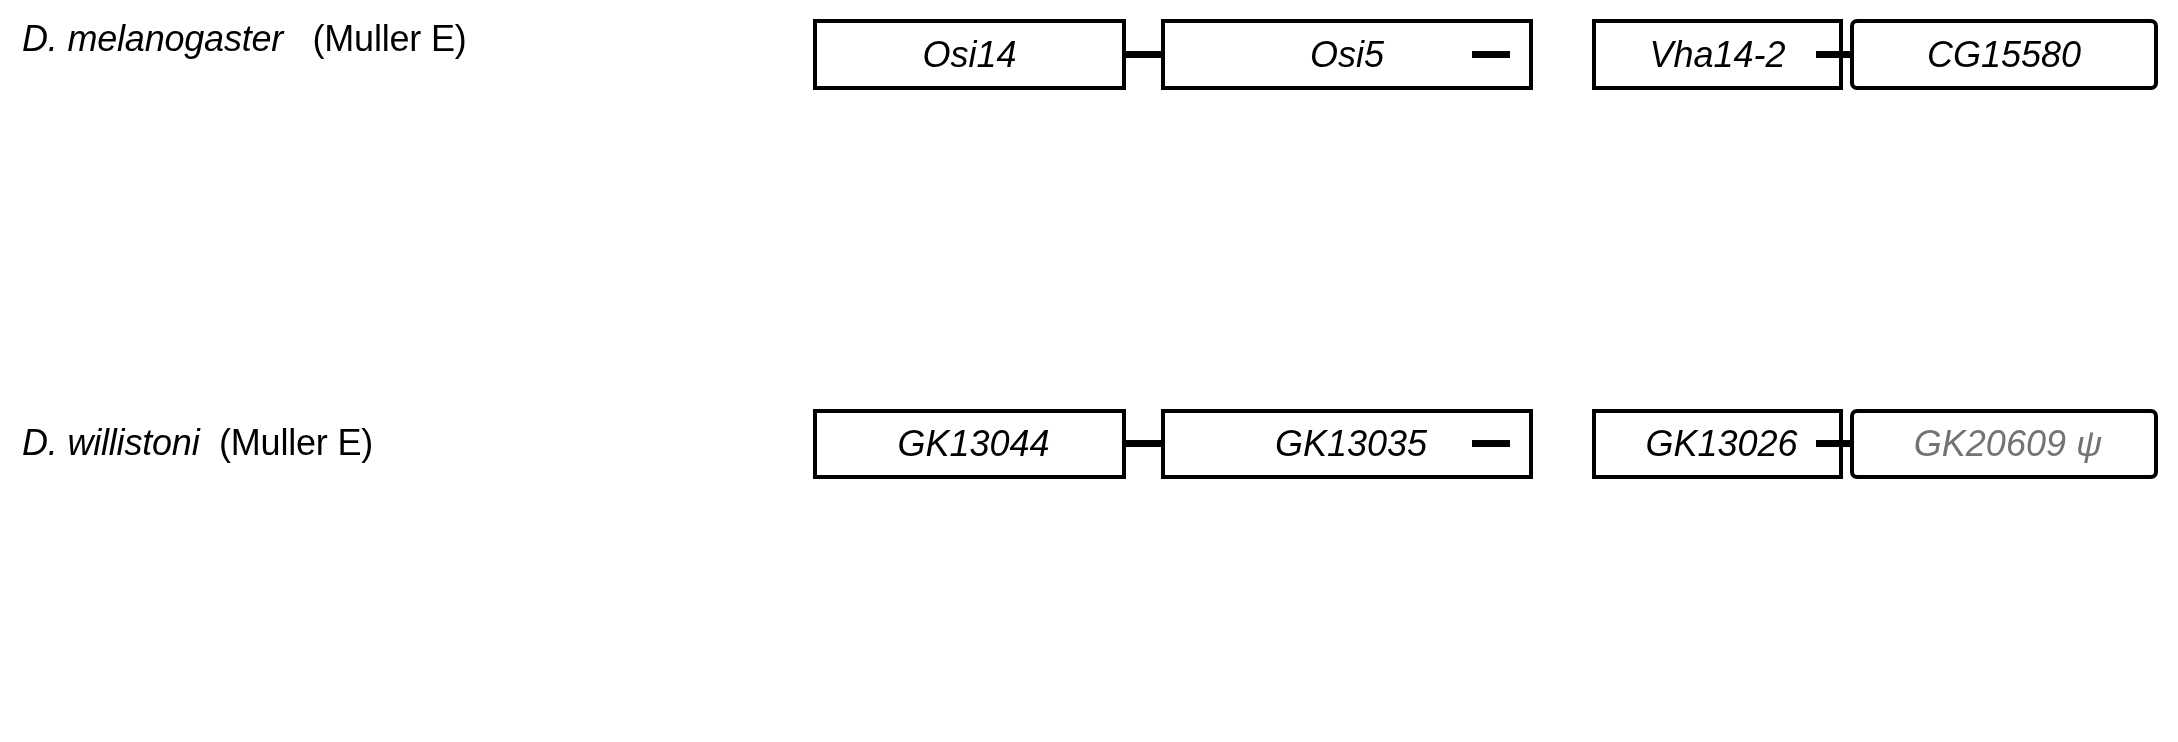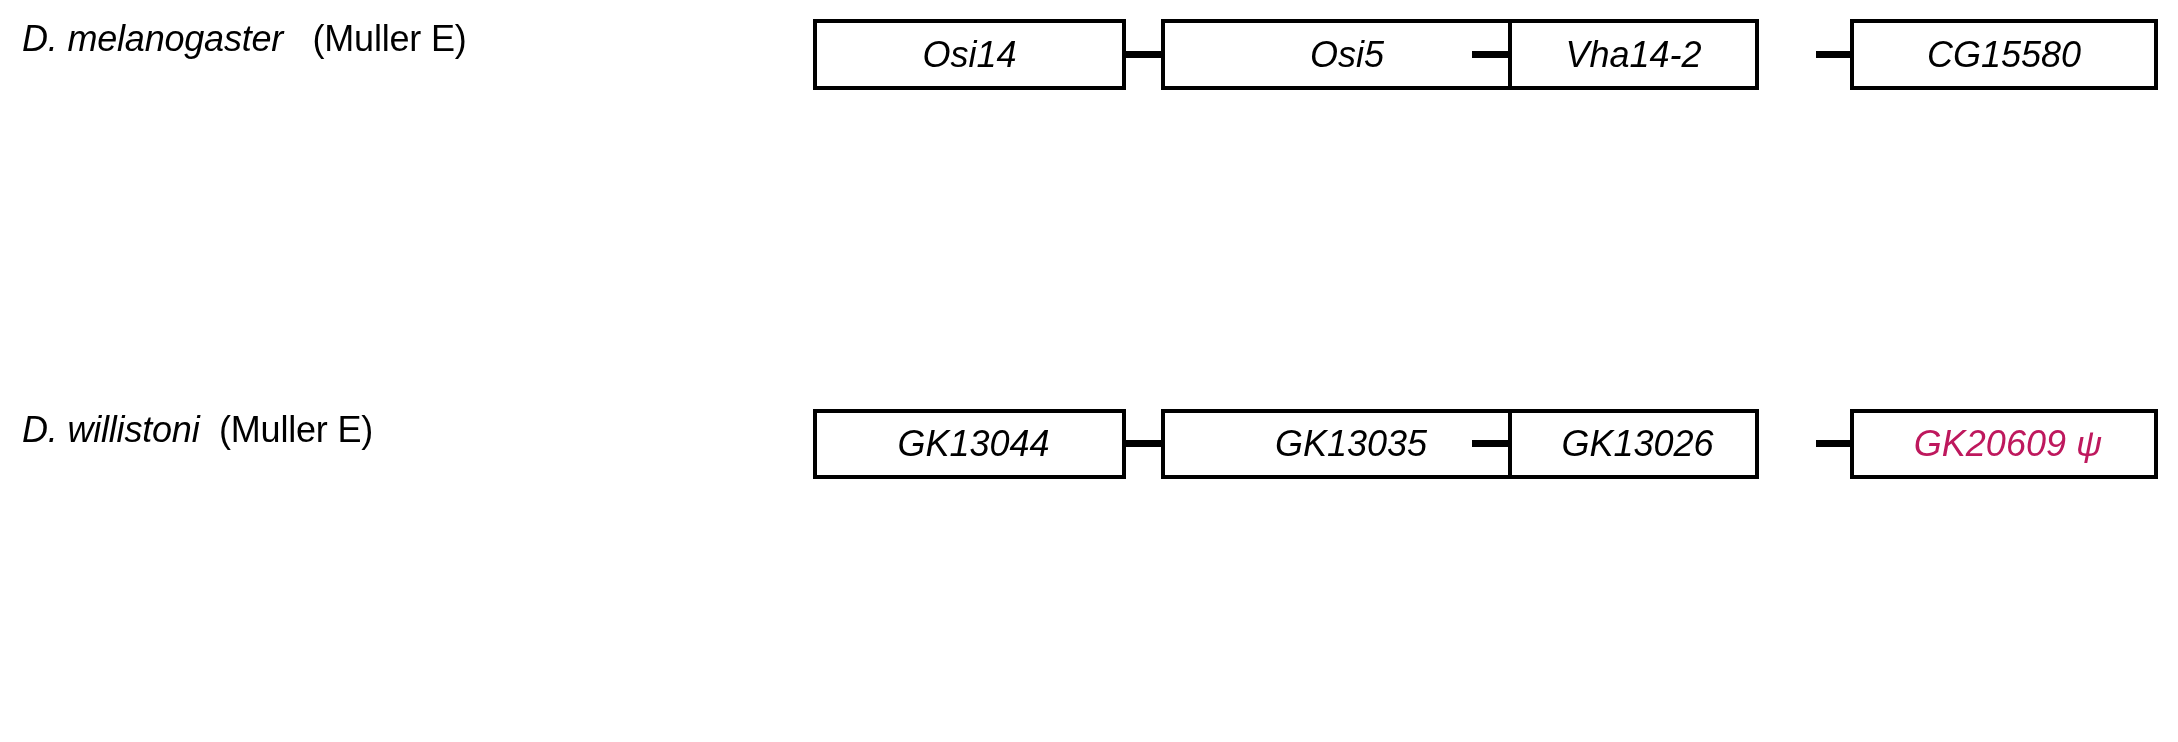--- a/index.html
+++ b/index.html
@@ -52,50 +52,50 @@
     background: #ffffff;
     display: flex;
     align-items: center;
     justify-content: center;
     font-style: italic;
     font-size: 36px;
     color: #000000;
     white-space: nowrap;
   }
   .gene-box.pseudo {
-    color: #be185d;
+    color: #737373;
   }
   .connector {
     position: absolute;
     background: #000000;
     height: 7px;
   }
 
   
   #row-1 { top: 0px; height: 110px; }
   #row-1 .row-label { top: 18px; }
   #row-1 .gene-box { top: 19px; height: 71px; }
   #row-1 .connector { top: 51px; }
 
   
   #row-2 { top: 390px; height: 110px; }
-  #row-2 .row-label { top: 19px; text-align: center; }
+  #row-2 .row-label { top: 32px; text-align: center; }
   #row-2 .gene-box { top: 19px; height: 70px; padding-left: 8px; }
   #row-2 .connector { top: 50px; }
 
   
   #row-3 { top: 601px; height: 110px; }
   #row-3 .row-label { top: 19px; }
   #row-3 .gene-box { top: 19px; height: 70px; }
 
   
   .b1 { left: 813px;  width: 313px; }
   .b2 { left: 1161px; width: 372px; }
-  .b3 { left: 1508px; width: 251px; }
-  .b4 { left: 1850px; width: 308px; }
+  .b3 { left: 1592px; width: 251px; }
+  .b4 { left: 1850px; width: 308px; border-radius: 7px; }
   .c1 { left: 1124px; width: 40px; }
   .c2 { left: 1472px; width: 38px; }
   .c3 { left: 1816px; width: 36px; }
 </style>
 </head>
 <body>
 
 <div id="figure">
 
   <div class="row" id="row-1">

